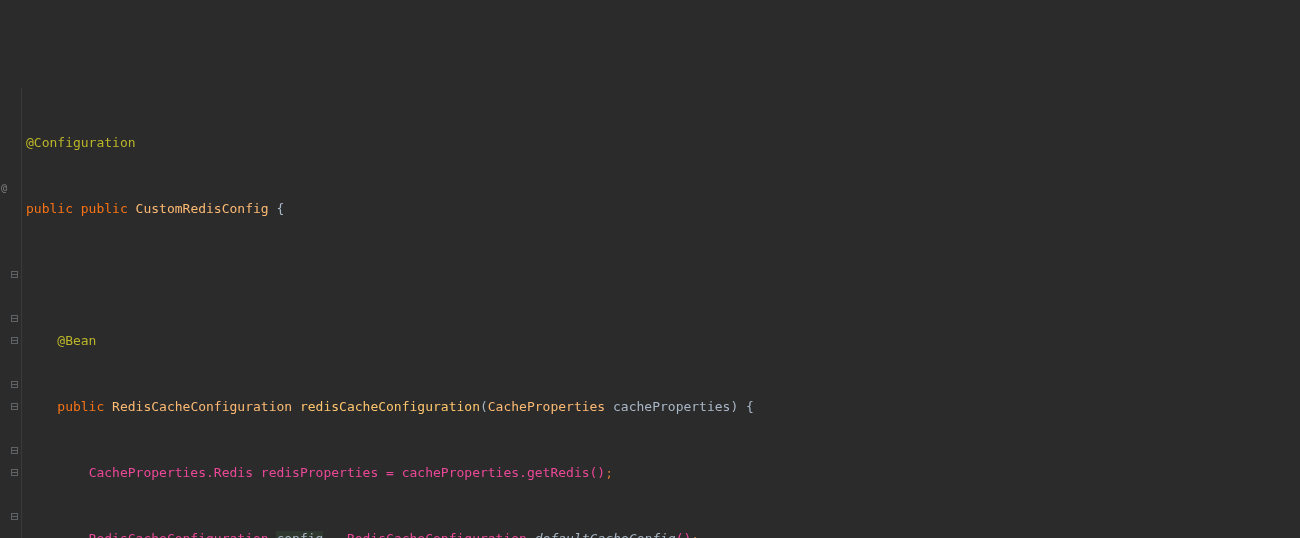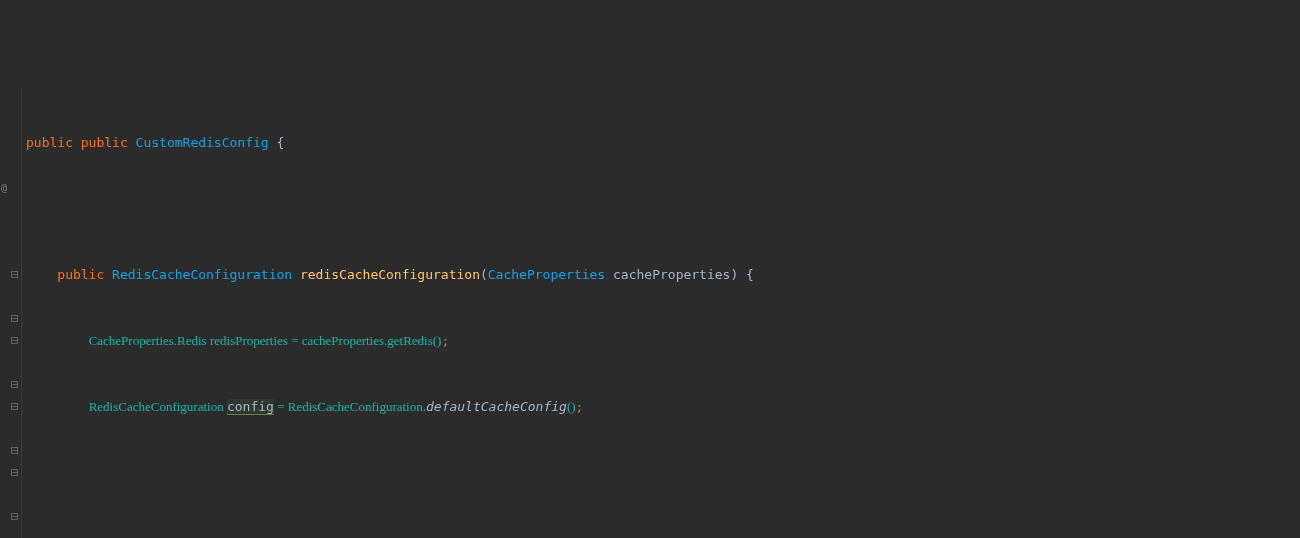--- a/index.html
+++ b/index.html
@@ -54,23 +54,23 @@
     padding: 0;
     position: relative;
   }
   .line {
     height: 22px;
     padding-left: 4px;
     position: relative;
   }
   .ann    { color: #bbb529; }
   .kw     { color: #f97316; }
-  .cls    { color: #0ea5e9; }
+  .cls    { color: #fdba74; }
   .fn     { color: #ffc66d; }
-  .m      { color: #14b8a6; font-family: Liberation Serif, serif; }
+  .m      { color: #ec4899; }
   .m-i    { color: #a9b7c6; font-style: italic; }
   .p      { color: #a9b7c6; }
   .var-hl { 
     background: rgba(55, 80, 55, 0.4);
     border-bottom: 1px solid #707d41;
     color: #a9b7c6;
   }
   .param  { color: #a9b7c6; }
   .brace  { color: #a9b7c6; }
   .semi   { color: #cc7832; }
@@ -87,22 +87,24 @@
     <span class="fold-box fold-minus" style="top:227px;"></span>
     <span class="fold-box fold-minus" style="top:249px;"></span>
     <span class="fold-box fold-minus" style="top:293px;"></span>
     <span class="fold-box fold-minus" style="top:315px;"></span>
     <span class="fold-box fold-minus" style="top:359px;"></span>
     <span class="fold-box fold-minus" style="top:381px;"></span>
     <span class="fold-box fold-minus" style="top:425px;"></span>
   </div>
 
   <div class="code-area">
+    <div class="line"><span class="ann">@Configuration</span></div>
     <div class="line"><span class="kw">public</span> <span class="kw">public</span> <span class="cls">CustomRedisConfig</span> <span class="brace">{</span></div>
     <div class="line"></div>
+    <div class="line">    <span class="ann">@Bean</span></div>
     <div class="line">    <span class="kw">public</span> <span class="cls">RedisCacheConfiguration</span> <span class="fn">redisCacheConfiguration</span><span class="p">(</span><span class="cls">CacheProperties</span> <span class="param">cacheProperties</span><span class="p">)</span><span class="brace"> {</span></div>
     <div class="line">        <span class="m">CacheProperties.Redis redisProperties = cacheProperties.getRedis()</span><span class="semi">;</span></div>
     <div class="line">        <span class="m">RedisCacheConfiguration </span><span class="var-hl">config</span><span class="m"> = RedisCacheConfiguration.</span><span class="m-i">defaultCacheConfig</span><span class="m">()</span><span class="semi">;</span></div>
     
     
     
     
     
     
     

